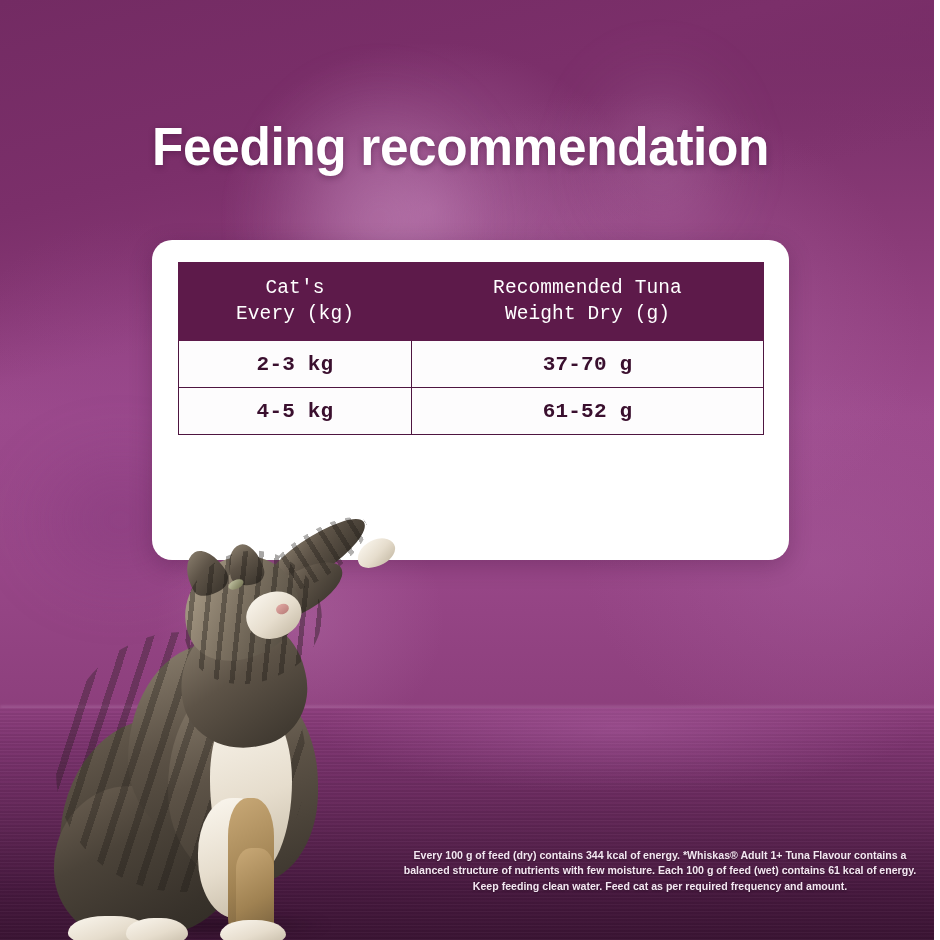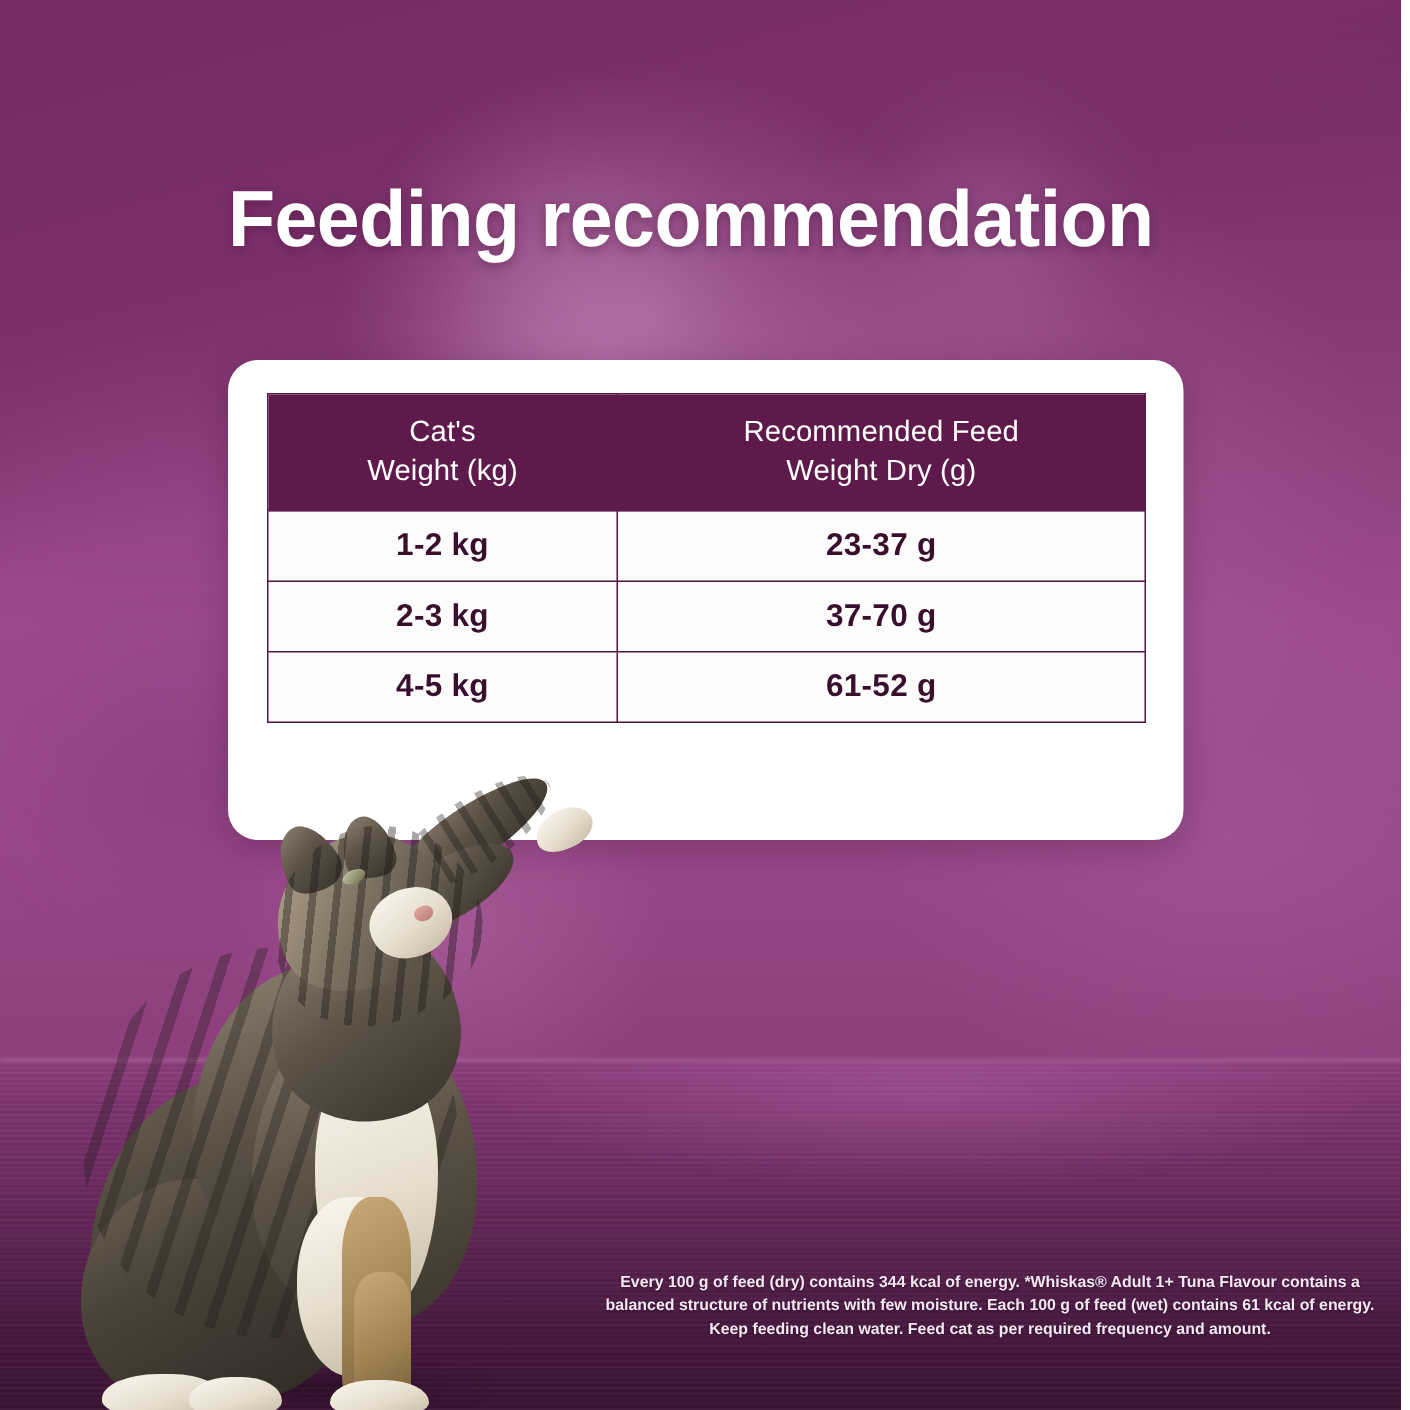--- a/index.html
+++ b/index.html
@@ -82,21 +82,21 @@
 
   
   .table {
     position:absolute; left:26px; top:22px;
     width:585px;
     border-collapse:collapse;
     table-layout:fixed;
   }
   .table th, .table td {
     padding:0; margin:0;
-    text-align:center; vertical-align:middle;
+    text-align:center; vertical-align:middle;font-family:Liberation Mono, monospace;
   }
   .table col.c1 { width:233px; }
   .table col.c2 { width:352px; }
 
   .thead-cell {
     background:#5d1a4a;
     color:#ffffff;
     height:78px;
     font-size:19.5px;
     font-weight:400;
@@ -252,33 +252,29 @@
   <div class="card">
     <table class="table">
       <colgroup>
           <col class="c1">
           <col class="c2">
         </colgroup>
       <thead>
         <tr>
           <th class="thead-cell">
             <span>Cat's</span>
-            <span class="l2">Weight (kg)</span>
+            <span class="l2">Every (kg)</span>
           </th>
           <th class="thead-cell">
-            <span>Recommended Feed</span>
+            <span>Recommended Tuna</span>
             <span class="l2">Weight Dry (g)</span>
           </th>
         </tr>
       </thead>
       <tbody>
-        <tr>
-          <td class="body-cell">1-2 kg</td>
-          <td class="body-cell val">23-37 g</td>
-        </tr>
         <tr>
           <td class="body-cell">2-3 kg</td>
           <td class="body-cell val">37-70 g</td>
         </tr>
         <tr>
           <td class="body-cell">4-5 kg</td>
           <td class="body-cell val">61-52 g</td>
         </tr>
       </tbody>
     </table>

